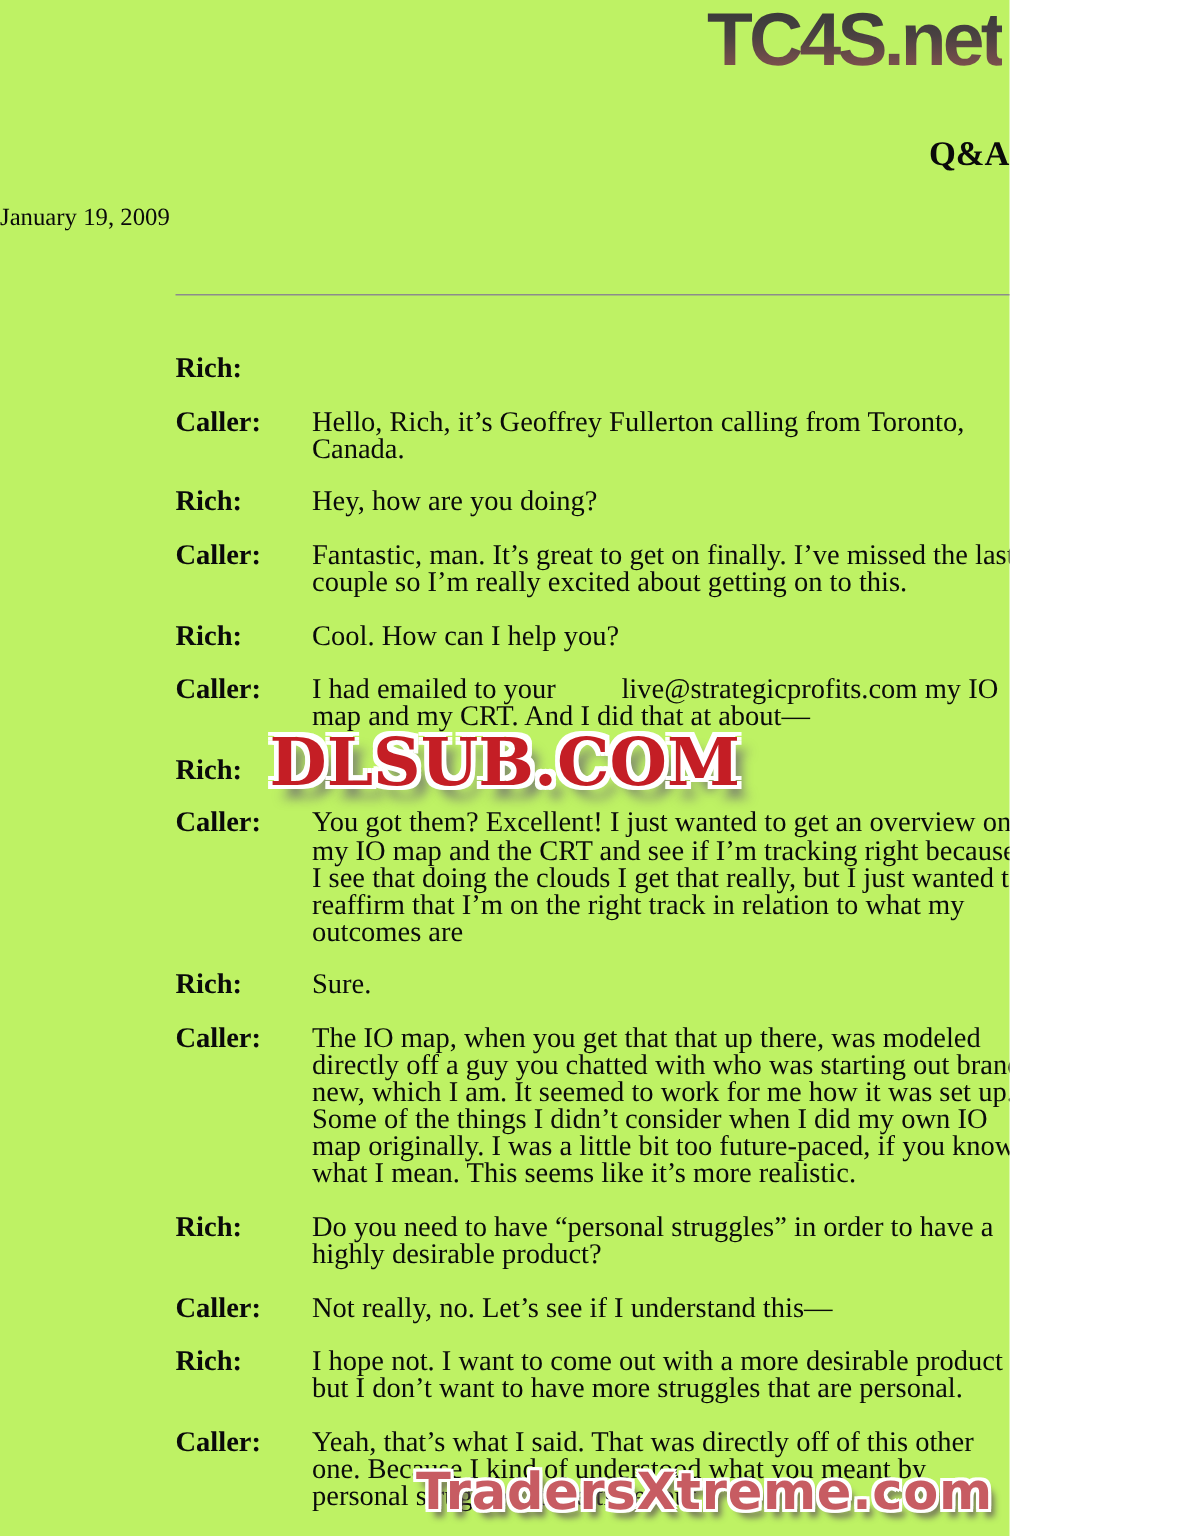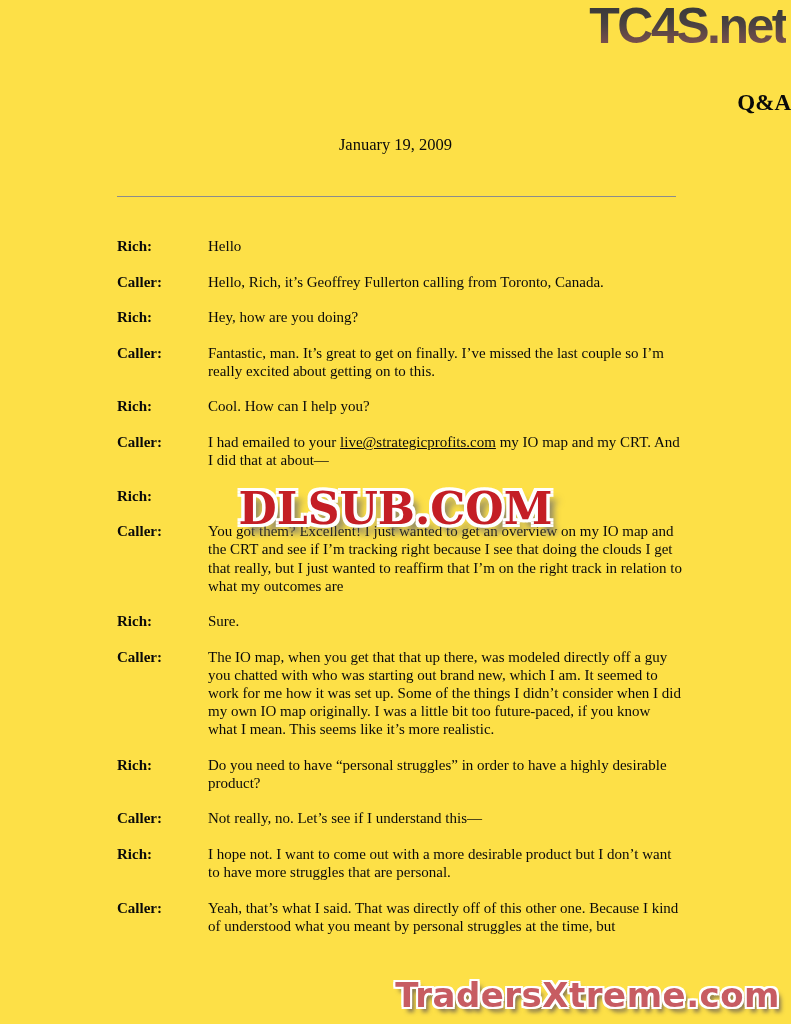--- a/index.html
+++ b/index.html
@@ -1,22 +1,22 @@
 <!DOCTYPE html>
 <html><head>
 <meta charset="utf-8">
 <style>
   * { box-sizing: border-box; }
   html, body { margin: 0; padding: 0; background: #ffffff; }
 
   .page {
     position: relative;
-    width: 791px;
+    width: 673px;
     height: 1024px;
-    background: #fde047;
+    background: #bef264;
     overflow: hidden;
     font-family: "Liberation Serif", "DejaVu Serif", serif;
     color: #0a0a0a;
   }
 
   
   .logo {
     position: absolute;
     top: 1px;
     right: 5px;
@@ -46,21 +46,21 @@
     text-align: right;
     font-size: 23px;
     font-weight: 700;
   }
 
   .date {
     position: absolute;
     top: 135px;
     left: 0;
     width: 100%;
-    text-align: center;
+    text-align: left;
     font-size: 16.5px;
   }
 
   .rule {
     position: absolute;
     top: 196px;
     left: 117px;
     width: 559px;
     margin: 0;
     border: none;
@@ -69,30 +69,30 @@
 
   .dialogue {
     position: absolute;
     top: 237px;
     left: 117px;
     width: 566px;
   }
   .row {
     display: flex;
     margin-bottom: 17.5px;
-    font-size: 15px;
+    font-size: 19px;
     line-height: 18.1px;
   }
   .speaker {
     flex: 0 0 91px;
     width: 91px;
     font-weight: 700;
   }
   .text { width: 475px; }
-  .email-link { text-decoration: underline; cursor: pointer; }
+  .email-link { cursor: pointer; margin-left: 39px; }
 
   
   .wm-center {
     position: absolute;
     top: 487px;
     left: 50%;
     transform: translateX(-50%);
     z-index: 5;
     font-family: "DejaVu Serif", serif;
     font-weight: 700;
@@ -136,21 +136,20 @@
 
   <h1 class="title">Q&amp;A</h1>
 
   <div class="date">January 19, 2009</div>
 
   <hr class="rule">
 
   <div class="dialogue">
   <div class="row">
     <div class="speaker">Rich:</div>
-    <div class="text">Hello</div>
   </div>
 
   <div class="row">
     <div class="speaker">Caller:</div>
     <div class="text">Hello, Rich, it’s Geoffrey Fullerton calling from Toronto, Canada.</div>
   </div>
 
   <div class="row">
     <div class="speaker">Rich:</div>
     <div class="text">Hey, how are you doing?</div>

